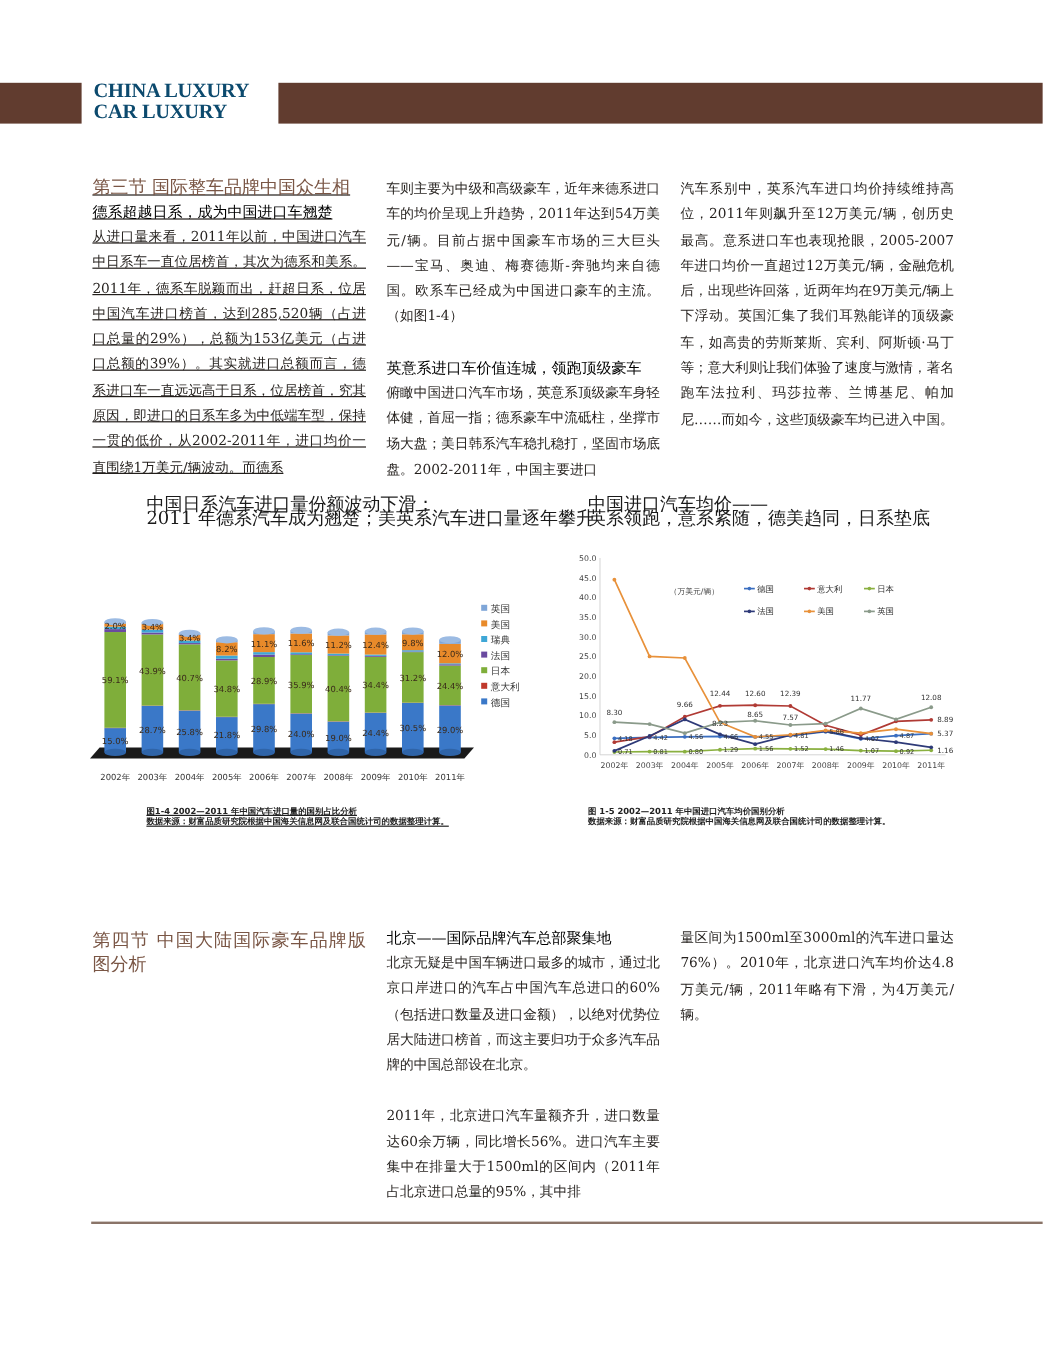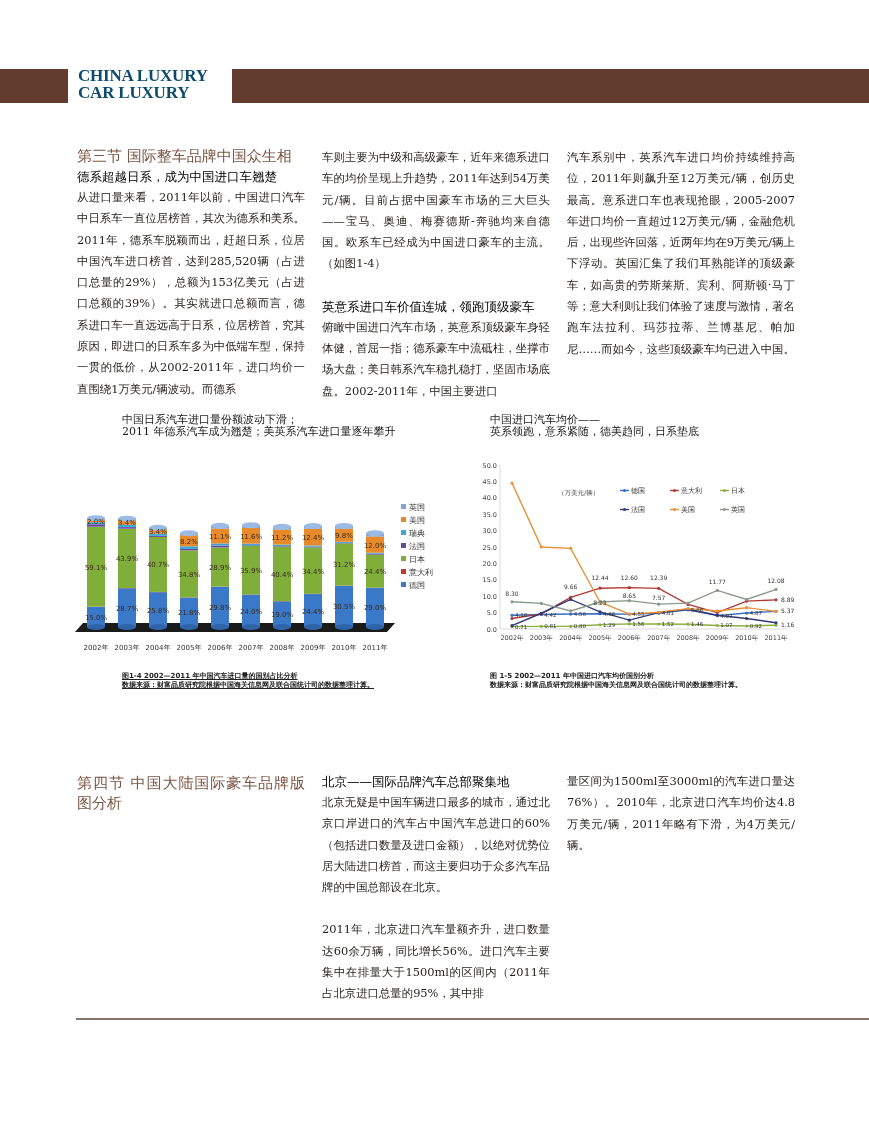--- a/index.html
+++ b/index.html
@@ -7,37 +7,37 @@
   .band{position:absolute;top:69px;height:34px;background:#613c2f;}
   .band.left{left:0;width:68px;}
   .band.right{left:232px;width:637px;}
   .masthead{position:absolute;left:78px;top:67px;width:150px;font-family:"Liberation Serif",serif;font-weight:bold;color:#0c4a6e;font-size:17px;line-height:17px;letter-spacing:-0.2px;}
   .masthead div{white-space:nowrap;}
   .col{position:absolute;width:228px;font-size:11.4px;line-height:21.3px;text-align:justify;}
   .col p{margin:0;}
   .h-sec{color:#7a5645;font-size:15px;line-height:20px;font-family:"DejaVu Sans",sans-serif;}
   .h-sub{color:#000000;font-size:12.5px;line-height:21px;}
   .gap{height:21px;}
-  .chart-title{position:absolute;font-size:11px;line-height:12px;color:#1a1a1a;}
+  .chart-title{position:absolute;font-size:15px;line-height:12px;color:#1a1a1a;}
   .caption{position:absolute;font-size:7px;line-height:9px;font-weight:bold;color:#222;font-family:"DejaVu Sans",sans-serif;}
   .chart{position:absolute;}
   .rule{position:absolute;left:76px;top:1018px;width:793px;height:2px;background:#8a7468;}
   svg text{font-family:"DejaVu Sans",sans-serif;}
 </style>
 </head>
 <body>
 
 <div class="band left"></div>
 <div class="band right"></div>
 <div class="masthead">
   <div>CHINA LUXURY</div>
   <div>CAR LUXURY</div>
 </div>
 
-<div class="col" style="left:77px;top:146px;">
+<div class="col" style="left:77px;top:146px;text-decoration:underline;">
   <p class="h-sec">第三节 国际整车品牌中国众生相</p>
   <p class="h-sub">德系超越日系，成为中国进口车翘楚</p>
   <p>从进口量来看，2011年以前，中国进口汽车中日系车一直位居榜首，其次为德系和美系。2011年，德系车脱颖而出，赶超日系，位居中国汽车进口榜首，达到285,520辆（占进口总量的29%），总额为153亿美元（占进口总额的39%）。其实就进口总额而言，德系进口车一直远远高于日系，位居榜首，究其原因，即进口的日系车多为中低端车型，保持一贯的低价，从2002-2011年，进口均价一直围绕1万美元/辆波动。而德系</p>
 </div>
 
 <div class="col" style="left:322px;top:147px;">
   <p>车则主要为中级和高级豪车，近年来德系进口车的均价呈现上升趋势，2011年达到54万美元/辆。目前占据中国豪车市场的三大巨头——宝马、奥迪、梅赛德斯-奔驰均来自德国。欧系车已经成为中国进口豪车的主流。（如图1-4）</p>
   <div class="gap"></div>
   <p class="h-sub">英意系进口车价值连城，领跑顶级豪车</p>
   <p>俯瞰中国进口汽车市场，英意系顶级豪车身轻体健，首屈一指；德系豪车中流砥柱，坐撑市场大盘；美日韩系汽车稳扎稳打，坚固市场底盘。2002-2011年，中国主要进口</p>

